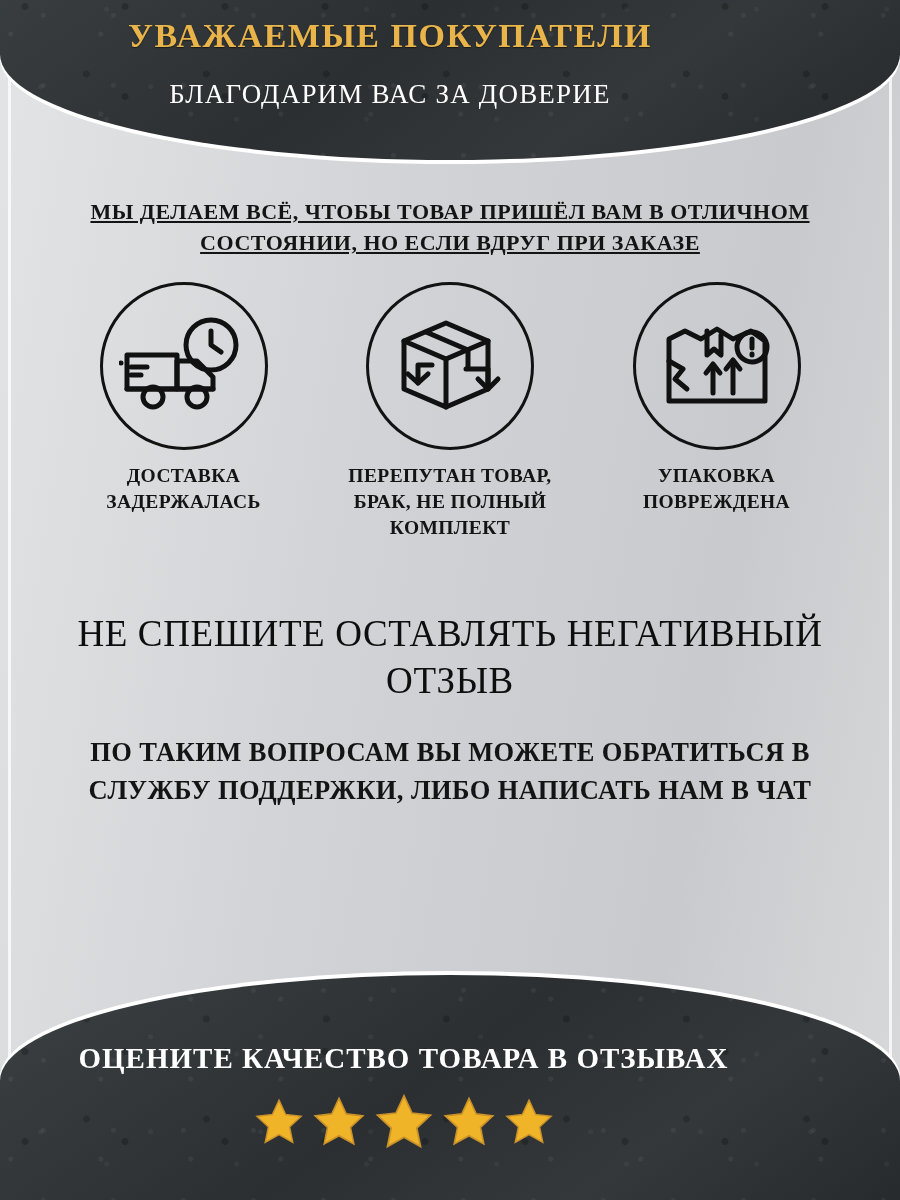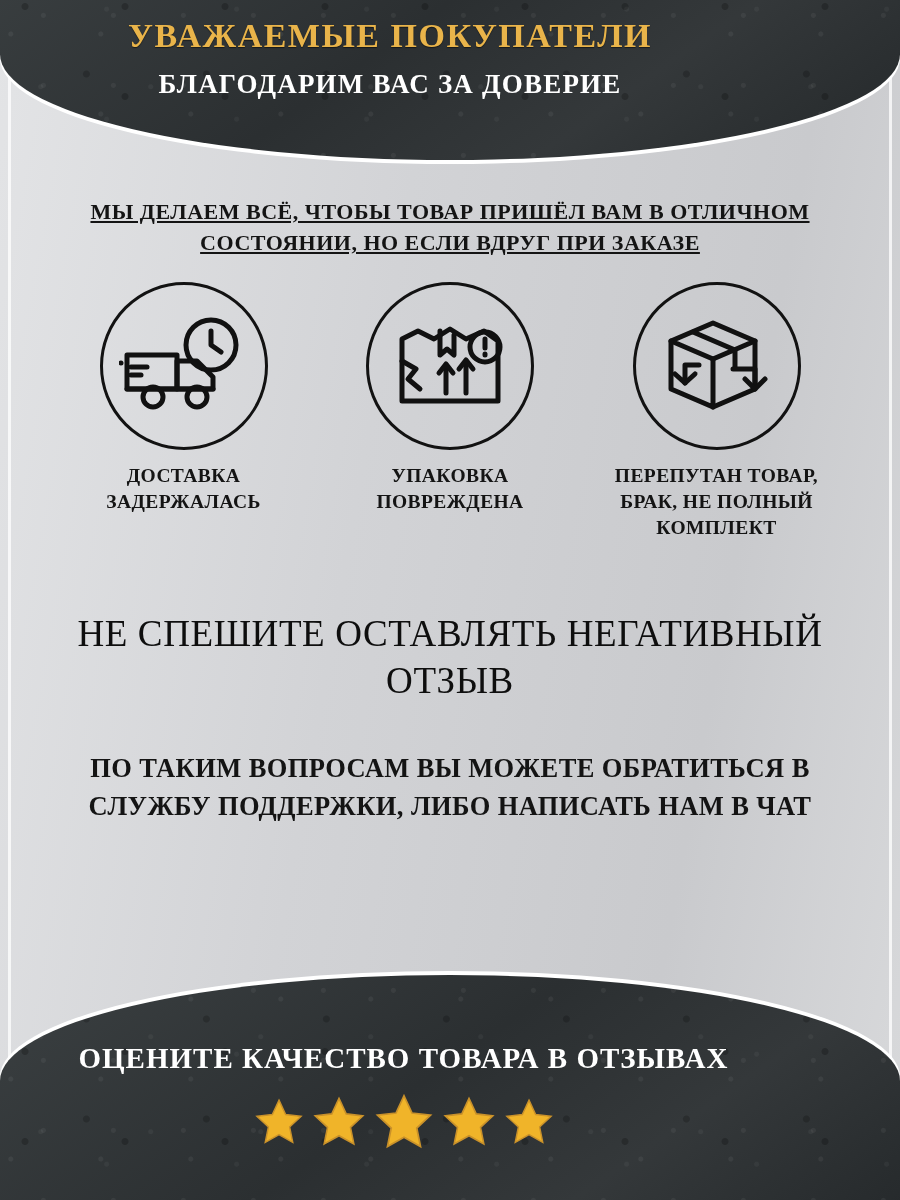--- a/index.html
+++ b/index.html
@@ -76,23 +76,23 @@
   .header-title {
     font-size: 34px;
     font-weight: bold;
     letter-spacing: 1.5px;
     color: #e9b44a;
     text-transform: uppercase;
     line-height: 1.15;
     text-shadow: 0 1px 1px rgba(0,0,0,0.5);
   }
   .header-sub {
-    margin-top: 14px;
+    margin-top: 24px;
     font-size: 27px;
-    font-weight: bold;
+    font-weight: normal;
     letter-spacing: 1.2px;
     color: #ffffff;
     text-transform: uppercase;
     line-height: 1.18;
   }
 
   
   .content {
     position: absolute;
     top: 196px;
@@ -155,21 +155,21 @@
     font-size: 37px;
     font-weight: normal;
     color: #0e0e0e;
     text-transform: uppercase;
     line-height: 1.28;
     letter-spacing: 0.6px;
     padding: 0 40px;
   }
 
   .note {
-    margin-top: 46px;
+    margin-top: 30px;
     font-size: 26.5px;
     font-weight: bold;
     color: #141414;
     text-transform: uppercase;
     line-height: 1.42;
     letter-spacing: 0.4px;
     padding: 0 18px;
   }
 
   
@@ -232,63 +232,63 @@
 
             <path d="M2 52 h-0"></path>
             <path d="M12 56 h16"></path>
             <path d="M12 64 h10"></path>
 
             <circle cx="92" cy="34" r="25"></circle>
             <path d="M92 20 v14 l10 7"></path>
           </svg>
         </div>
         <div class="icon-label">ДОСТАВКА ЗАДЕРЖАЛАСЬ</div>
-      </div>
-
-      <div class="icon-col">
-        <div class="icon-circle">
-          <svg width="132" height="114" viewBox="0 0 132 114" fill="none" stroke="#111" stroke-width="5" stroke-linecap="round" stroke-linejoin="round">
-
-            <path d="M18 30 L34 22 L50 30 L66 20 L82 30 L100 22 L114 32 V92 H18 Z"></path>
-
-            <path d="M56 22 V46 l7 -6 l7 6 V26"></path>
-
-            <path d="M18 52 l14 8 l-8 10 l12 10"></path>
-
-            <path d="M62 84 V56"></path>
-            <path d="M55 64 l7 -9 l7 9"></path>
-            <path d="M82 84 V52"></path>
-            <path d="M75 60 l7 -9 l7 9"></path>
-
-            <circle cx="101" cy="38" r="15"></circle>
-            <path d="M101 30 v9"></path>
-            <path d="M101 45 v1"></path>
-          </svg>
-        </div>
-        <div class="icon-label">УПАКОВКА ПОВРЕЖДЕНА</div>
       </div>
 
       <div class="icon-col">
         <div class="icon-circle">
           <svg width="136" height="118" viewBox="0 0 136 118" fill="none" stroke="#111" stroke-width="5" stroke-linecap="round" stroke-linejoin="round">
 
             <path d="M22 34 L64 16 L106 34 L64 52 Z"></path>
             <path d="M22 34 V82 L64 100 V52"></path>
             <path d="M106 34 V82 L64 100"></path>
             <path d="M44 25 L86 43 V61"></path>
 
             <path d="M50 58 h-14 v18 l-10 -9"></path>
             <path d="M36 76 l10 -9"></path>
             <path d="M84 62 h22 v18"></path>
             <path d="M96 72 l10 10 l10 -10"></path>
           </svg>
         </div>
         <div class="icon-label">ПЕРЕПУТАН ТОВАР, БРАК, НЕ ПОЛНЫЙ КОМПЛЕКТ</div>
       </div>
 
+      <div class="icon-col">
+        <div class="icon-circle">
+          <svg width="132" height="114" viewBox="0 0 132 114" fill="none" stroke="#111" stroke-width="5" stroke-linecap="round" stroke-linejoin="round">
+
+            <path d="M18 30 L34 22 L50 30 L66 20 L82 30 L100 22 L114 32 V92 H18 Z"></path>
+
+            <path d="M56 22 V46 l7 -6 l7 6 V26"></path>
+
+            <path d="M18 52 l14 8 l-8 10 l12 10"></path>
+
+            <path d="M62 84 V56"></path>
+            <path d="M55 64 l7 -9 l7 9"></path>
+            <path d="M82 84 V52"></path>
+            <path d="M75 60 l7 -9 l7 9"></path>
+
+            <circle cx="101" cy="38" r="15"></circle>
+            <path d="M101 30 v9"></path>
+            <path d="M101 45 v1"></path>
+          </svg>
+        </div>
+        <div class="icon-label">УПАКОВКА ПОВРЕЖДЕНА</div>
+      </div>
+
     </div>
 
     <div class="headline">НЕ СПЕШИТЕ ОСТАВЛЯТЬ НЕГАТИВНЫЙ ОТЗЫВ</div>
     <div class="note">ПО ТАКИМ ВОПРОСАМ ВЫ МОЖЕТЕ ОБРАТИТЬСЯ В СЛУЖБУ ПОДДЕРЖКИ, ЛИБО НАПИСАТЬ НАМ В ЧАТ</div>
 
   </div>
 
   <div class="band band-bottom"></div>
 
   <div class="footer">

